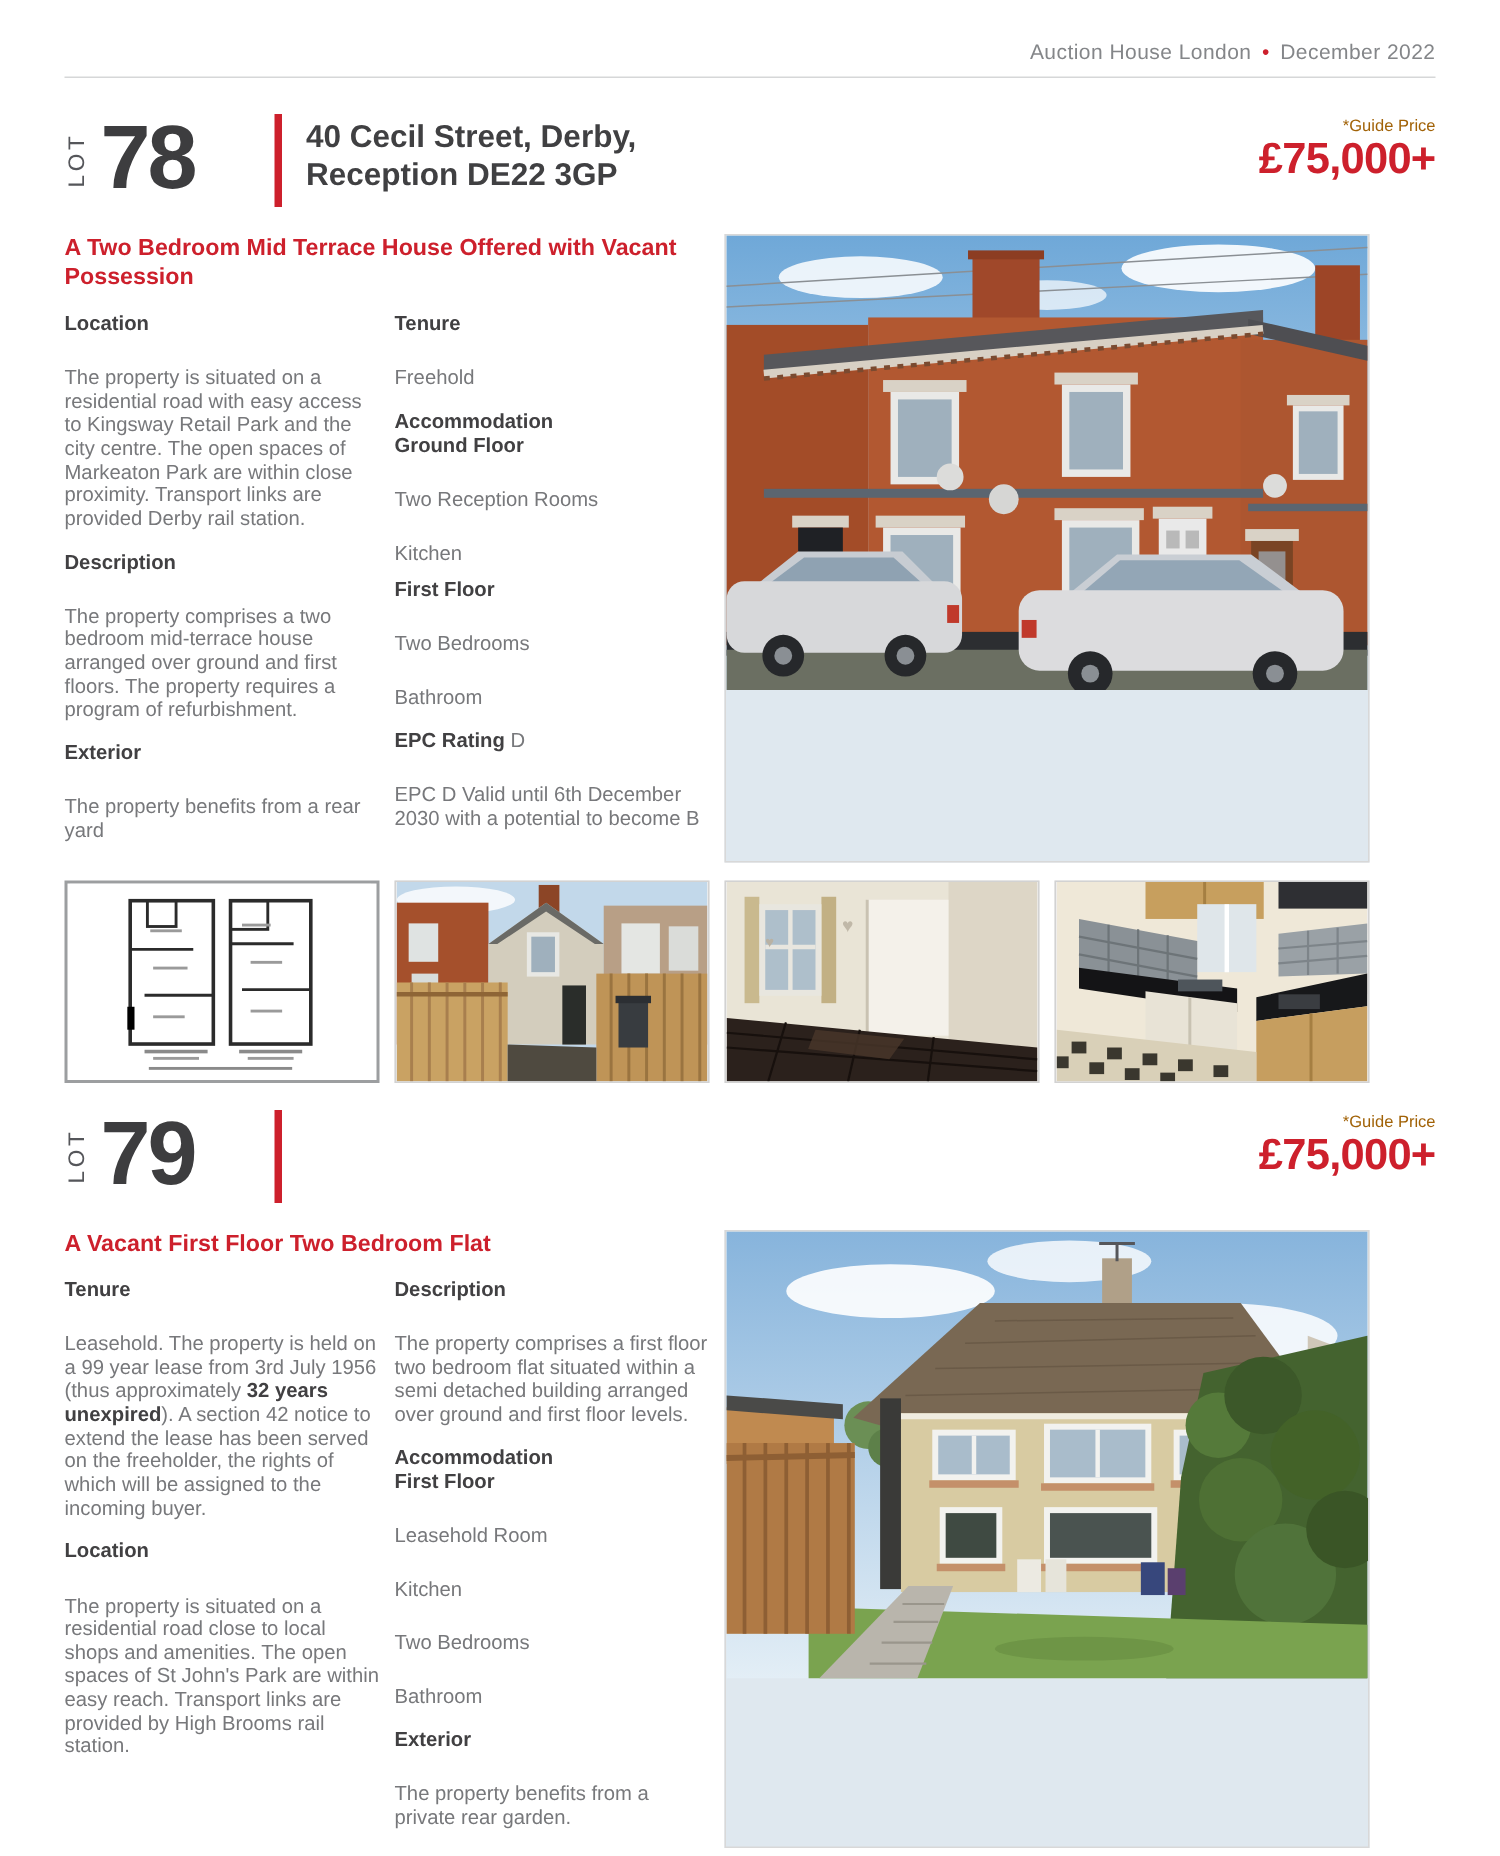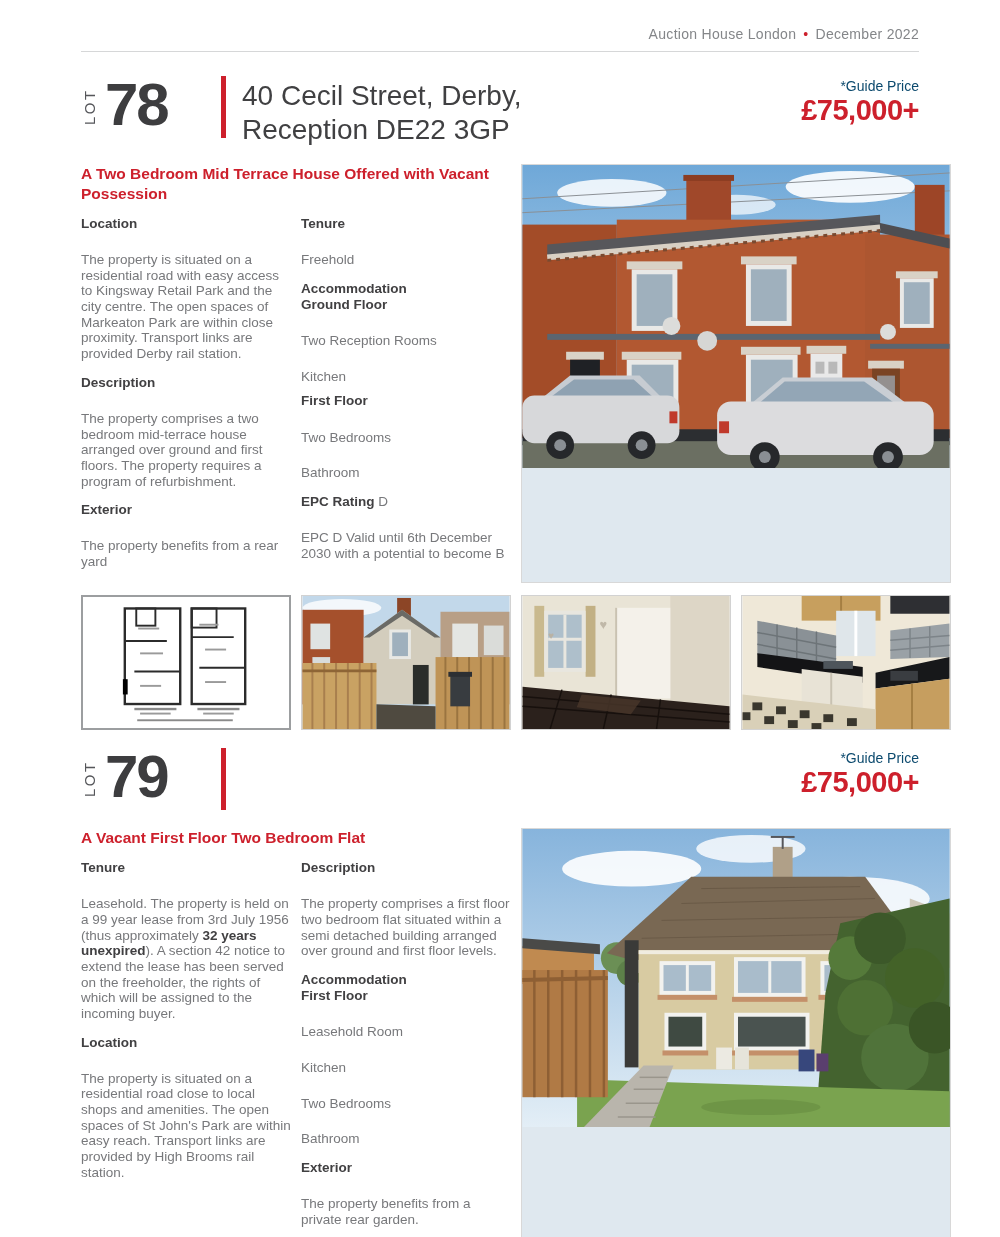--- a/index.html
+++ b/index.html
@@ -1,35 +1,35 @@
 <!DOCTYPE html>
 <html><head>
 <meta charset="utf-8">
 <style>
   * { margin:0; padding:0; box-sizing:border-box; }
   html,body { background:#ffffff; }
   body { width:1000px; font-family:"Liberation Sans", sans-serif; color:#77787b; }
-  .page { width:1000px; height:1237px; padding:0 81px; overflow:hidden; position:relative; background:#fff; }
+  .page { width:1000px; height:1237px; padding:0 43px; overflow:hidden; position:relative; background:#fff; }
 
   
   .top-header { display:flex; justify-content:flex-end; align-items:baseline; gap:7px;
     padding-top:26px; padding-bottom:9px; border-bottom:1px solid #d6d7d8;
     font-size:14px; color:#848689; letter-spacing:.3px; }
   .red-dot { color:#cd202c; font-size:14px; }
 
   
   .lot-header { display:flex; align-items:flex-start; margin-top:24px; }
   .lot-id { width:140px; display:flex; align-items:flex-start; gap:7px; }
   .lot-word { writing-mode:vertical-rl; transform:rotate(180deg); font-size:15px; color:#55565a;
     letter-spacing:2.5px; height:58px; text-align:center; margin-top:2px; }
   .lot-number { font-size:60px; font-weight:bold; color:#3d3d3f; line-height:.95; letter-spacing:-2px; }
   .red-bar { width:5px; height:62px; background:#cd202c; margin-right:16px; flex:none; }
-  .lot-address { font-size:28px; font-weight:normal; color:#404042; line-height:1.2; padding-top:3px; }
+  .lot-address { font-size:21px; font-weight:bold; color:#404042; line-height:1.2; padding-top:3px; }
   .guide { margin-left:auto; text-align:right; padding-top:2px; }
-  .guide-label { color:#0c4a6e; font-size:14px; }
+  .guide-label { color:#a16207; font-size:11px; }
   .guide-price { color:#cd202c; font-size:29px; font-weight:bold; line-height:1.15; letter-spacing:-.5px; }
 
   
   .lot-body { display:flex; gap:10px; margin-top:18px; }
   .lot-left { width:430px; flex:none; }
   .headline { color:#cd202c; font-size:15.5px; font-weight:bold; line-height:1.25; margin-bottom:13px; }
   .cols { display:flex; gap:10px; }
   .col { width:210px; flex:none; }
   .sec { margin-bottom:13px; }
   .sec-h { font-size:13.5px; font-weight:bold; color:#414042; line-height:1.2; }

